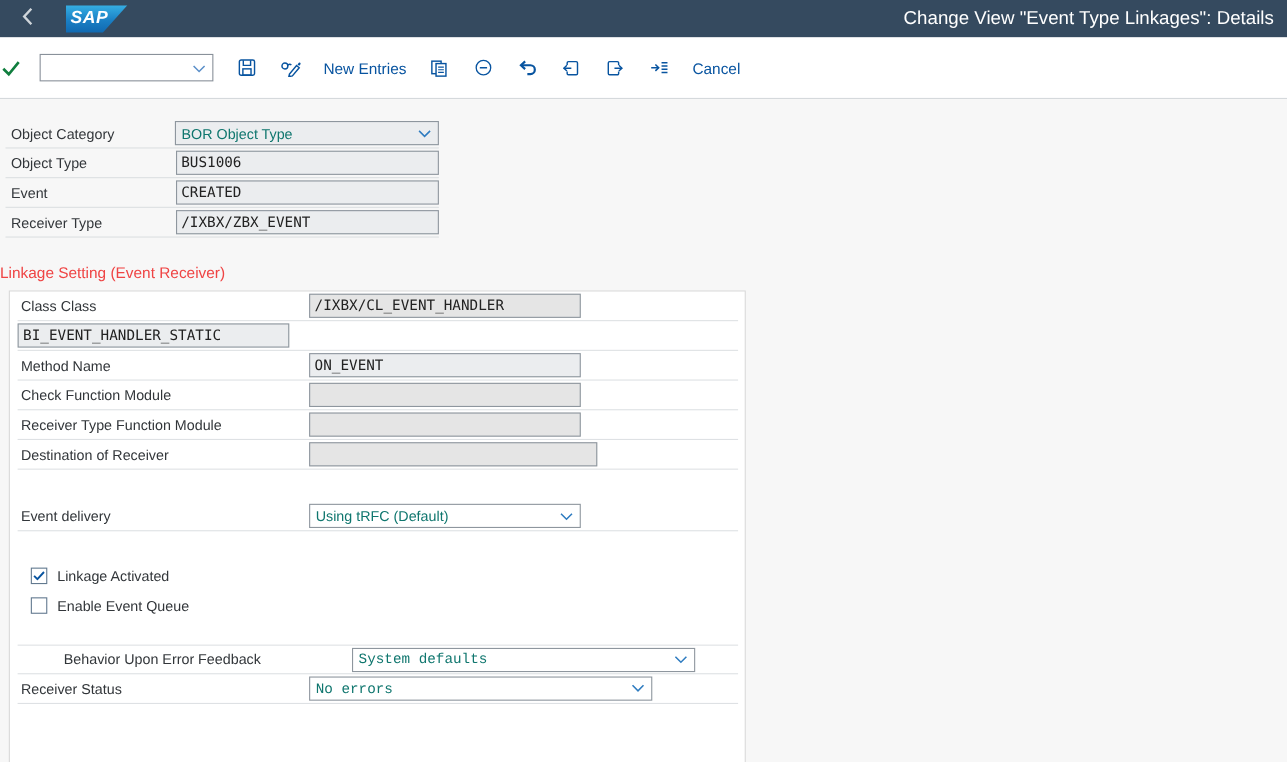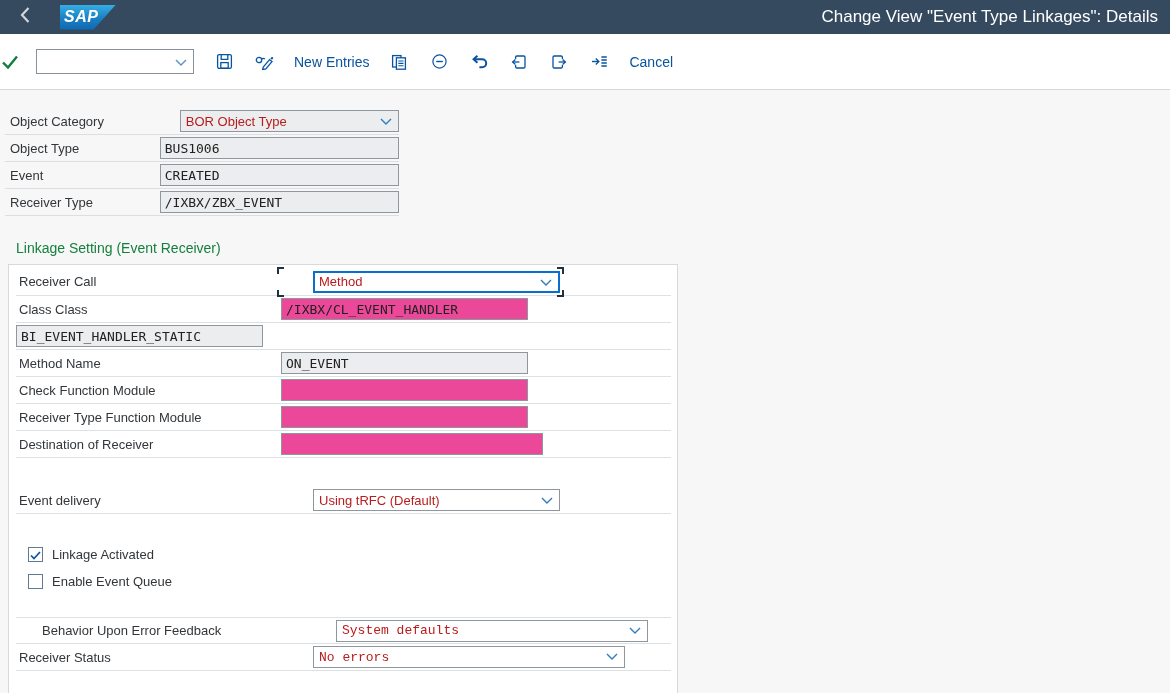--- a/index.html
+++ b/index.html
@@ -26,35 +26,35 @@
 
   
   .content { padding-top:18px; }
 
   .top-form { margin-left:5px; width:394px; }
   .tf-row { height:27px; display:flex; align-items:center; border-bottom:1px solid #dcdfe2;gap:36px; }
   .tf-row .lbl { width:130px; padding-left:5px; font-size:13px; color:#32363a; }
 
   .lbl { font-size:13px; color:#32363a; }
 
-  .fld { height:22px; border:1px solid #8e969e; background:#ec4899; display:flex; align-items:center;
+  .fld { height:22px; border:1px solid #8e969e; background:#e5e5e5; display:flex; align-items:center;
          font-family:"DejaVu Sans Mono", monospace; font-size:13px; color:#222; padding:0 4px; }
   .fld.ro { background:#ebedef; }
   input.fld { outline:none; }
 
   .sel { height:22px; border:1px solid #8e969e; background:#fff; position:relative; display:flex; align-items:center;
-         font-size:13px; color:#b91c1c; padding:0 24px 0 5px; cursor:pointer;margin-left:32px; }
+         font-size:13px; color:#0f766e; padding:0 24px 0 5px; cursor:pointer; }
   .sel.gray { background:#ebedef; }
 
   .w-std { width:262px; }
   .w-lk  { width:247px; }
   .w-dst { width:262px; }
   .w-wide{ width:312px;font-family:Liberation Mono, monospace; }
 
-  .section-head { margin:24px 0 8px 16px; font-size:14px; color:#15803d; }
+  .section-head { margin:24px 0 8px 0; font-size:14px; color:#ef4444; }
 
   .group-box { margin-left:8px; width:670px; height:430px; background:#fff; border:1px solid #d9d9d9; padding:0 6px 0 7px; }
   .gb-row { height:27px; display:flex; align-items:center; border-bottom:1px solid #dee1e4; }
   .gb-row.first { height:31px; padding-top:3px; }
   .gb-row .lbl { width:265px; padding-left:3px; }
   .gb-row.topline { border-top:1px solid #dee1e4;justify-content:center; }
 
   .gap-a { height:29px; } .gap-b { height:27px; } .gap-c { height:22px; }
 
   
@@ -221,37 +221,20 @@
       <div class="fld ro w-std">
         <span>/IXBX/ZBX_EVENT</span>
       </div>
     </div>
   </div>
 
   <div class="section-head">Linkage Setting (Event Receiver)</div>
 
   <div class="group-box">
 
-    <div class="gb-row first">
-      <span class="lbl">Receiver Call</span>
-      <div class="focus-wrap">
-        <span class="fc tl"></span>
-        <span class="fc tr"></span>
-        <span class="fc bl"></span>
-        <span class="fc br"></span>
-        <div class="sel focused w-lk">
-          <span>Method</span>
-          <span class="chev">
-            <svg width="12" height="8" viewBox="0 0 12 8">
-                <path d="M1 1.5 L6 6.5 L11 1.5" fill="none" stroke="#2f7cc0" stroke-width="1.4"></path>
-              </svg>
-          </span>
-        </div>
-      </div>
-    </div>
 
     <div class="gb-row">
       <span class="lbl">Class Class</span>
       <div class="fld w-lk">
         <span>/IXBX/CL_EVENT_HANDLER</span>
       </div>
     </div>
 
     <div class="gb-row">
       <div class="fld ro w-lk">

